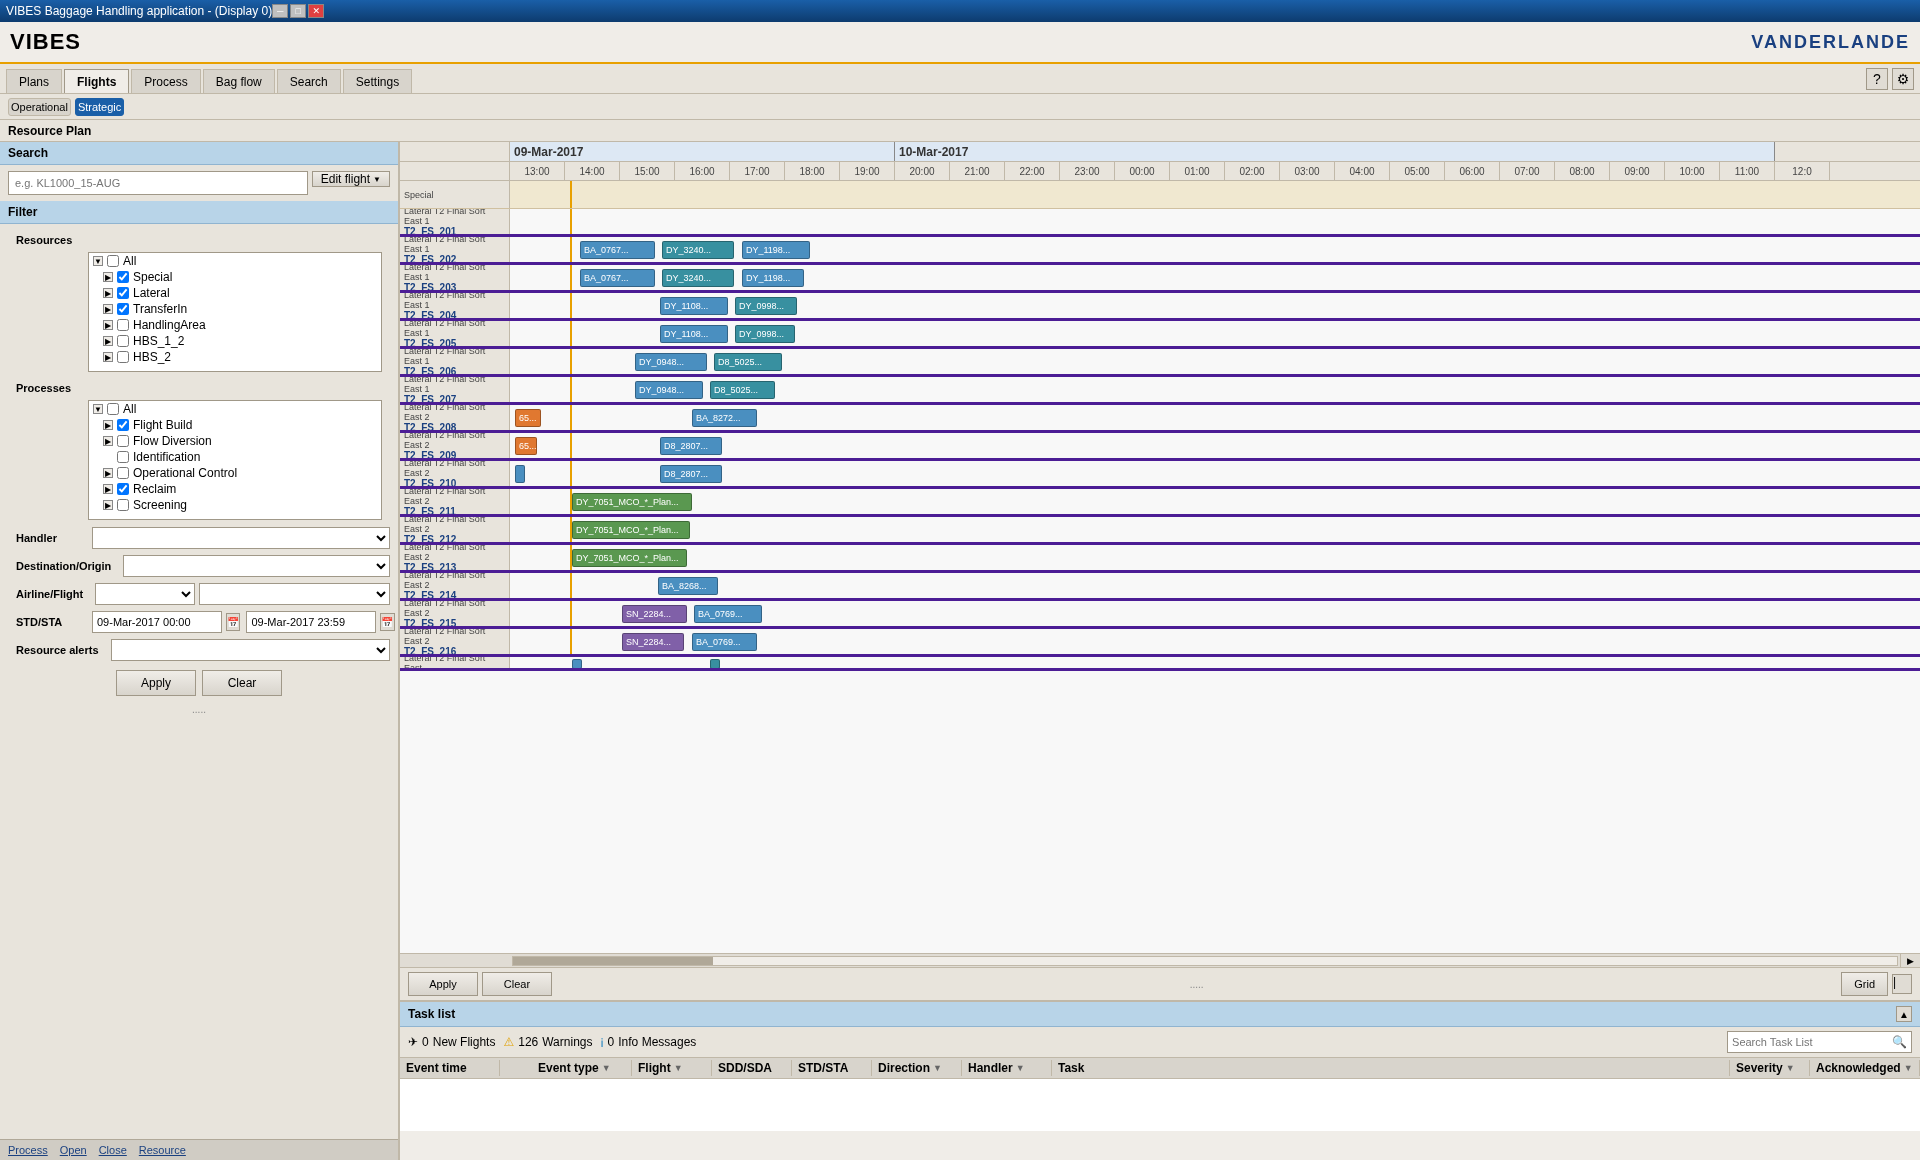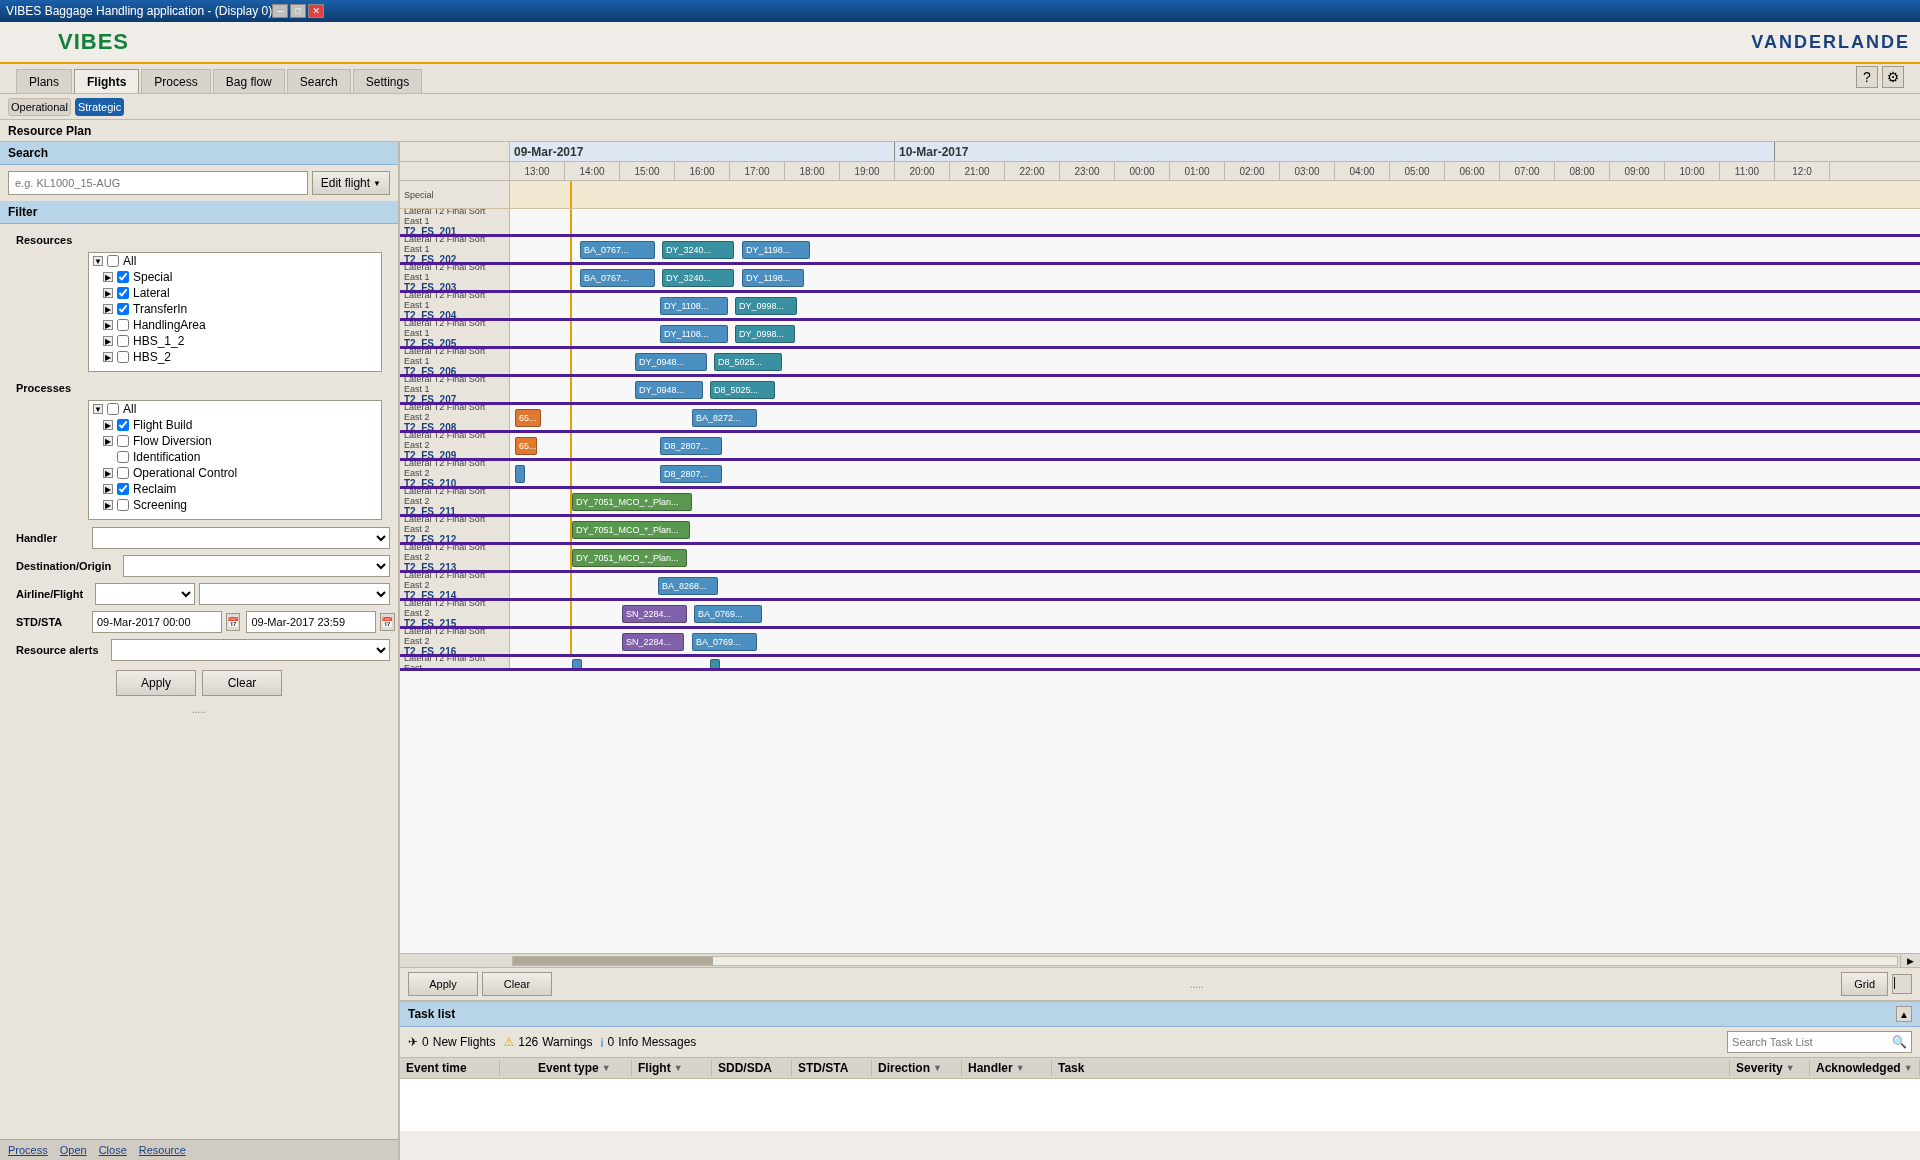--- a/index.html
+++ b/index.html
@@ -30,37 +30,37 @@
       height: 42px;
       display: flex;
       align-items: center;
       padding: 0 10px;
       border-bottom: 2px solid #e8a000;
       justify-content: space-between;
     }
     #appname {
       font-size: 22px;
       font-weight: bold;
-      color: #15803d;
+      color: #000000;
       letter-spacing: 1px;
-      margin-left: 48px;
     }
     #vendor {
       font-size: 18px;
       font-weight: bold;
       color: #1a4080;
       letter-spacing: 2px;
     }
 
     
     #menutabs {
       background: #e8e4dc;
       height: 30px;
       display: flex;
-      padding: 0 16px;
+      align-items: flex-end;
+      padding: 0 6px;
       border-bottom: 1px solid #c0b8a8;
       justify-content: space-between;
     }
     .tab-area { display: flex; align-items: flex-end; gap: 2px; }
     .menu-tab {
       padding: 4px 12px;
       border: 1px solid #c0b8a8;
       border-bottom: none;
       background: #d8d4cc;
       cursor: pointer;
@@ -148,21 +148,21 @@
     #search-field {
       flex: 1;
       height: 24px;
       border: 1px solid #a09888;
       padding: 0 6px;
       background: white;
       font-size: 11px;
       color: #999;
     }
     .edit-flight-btn {
-      height: 24px;
+      height: 16px;
       padding: 0 8px;
       border: 1px solid #a09888;
       background: linear-gradient(to bottom, #f0ede8, #d8d4cc);
       cursor: pointer;
       font-size: 11px;
       display: flex; align-items: center; gap: 3px;
     }
     .dropdown-arrow { font-size: 8px; }
 
     

